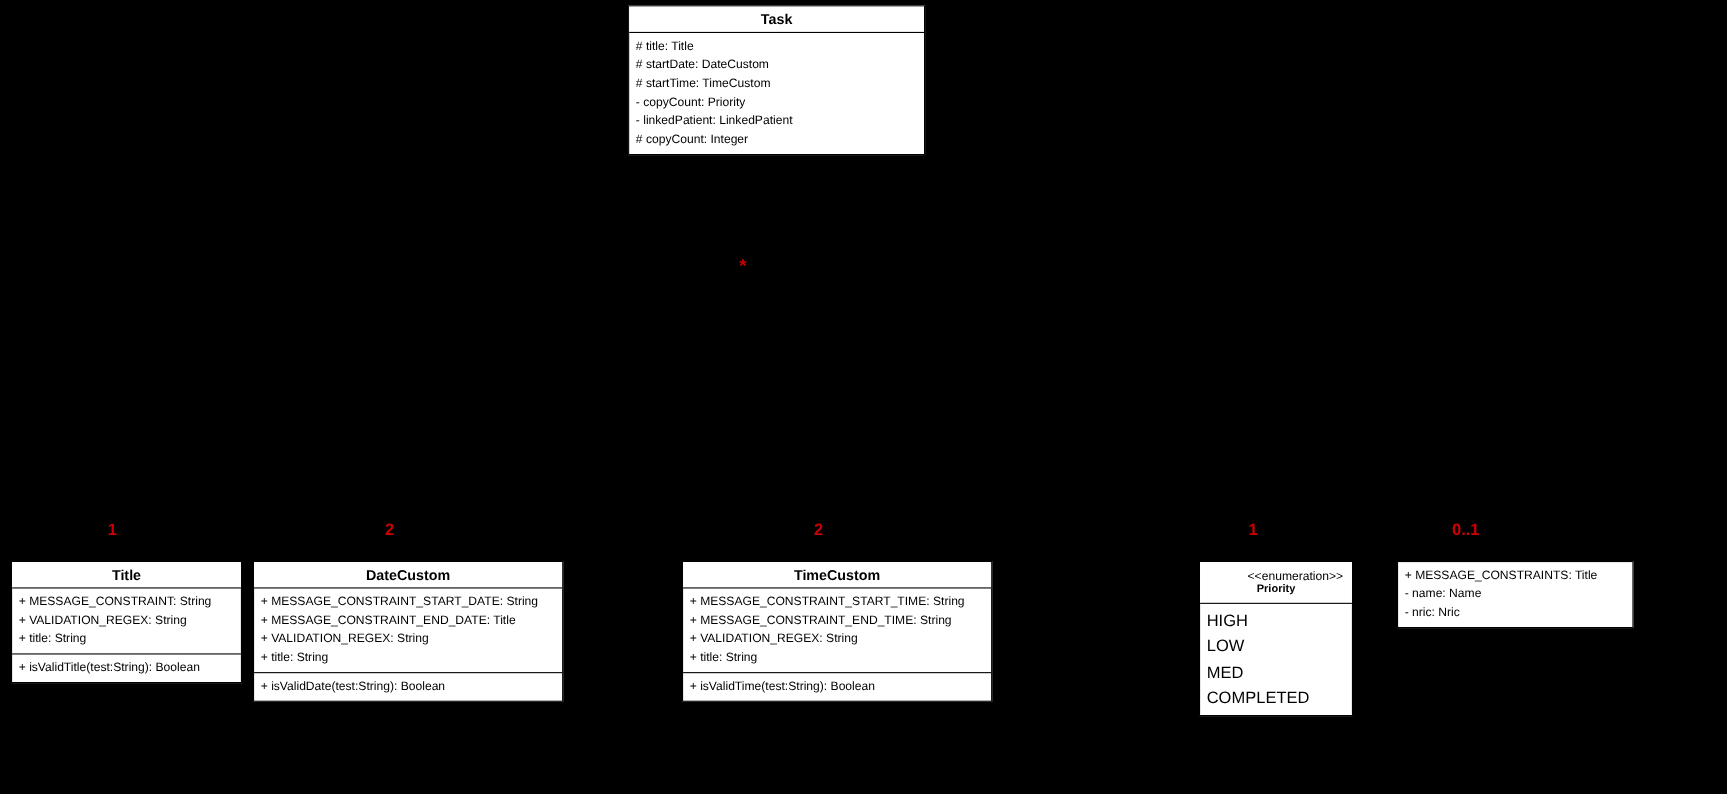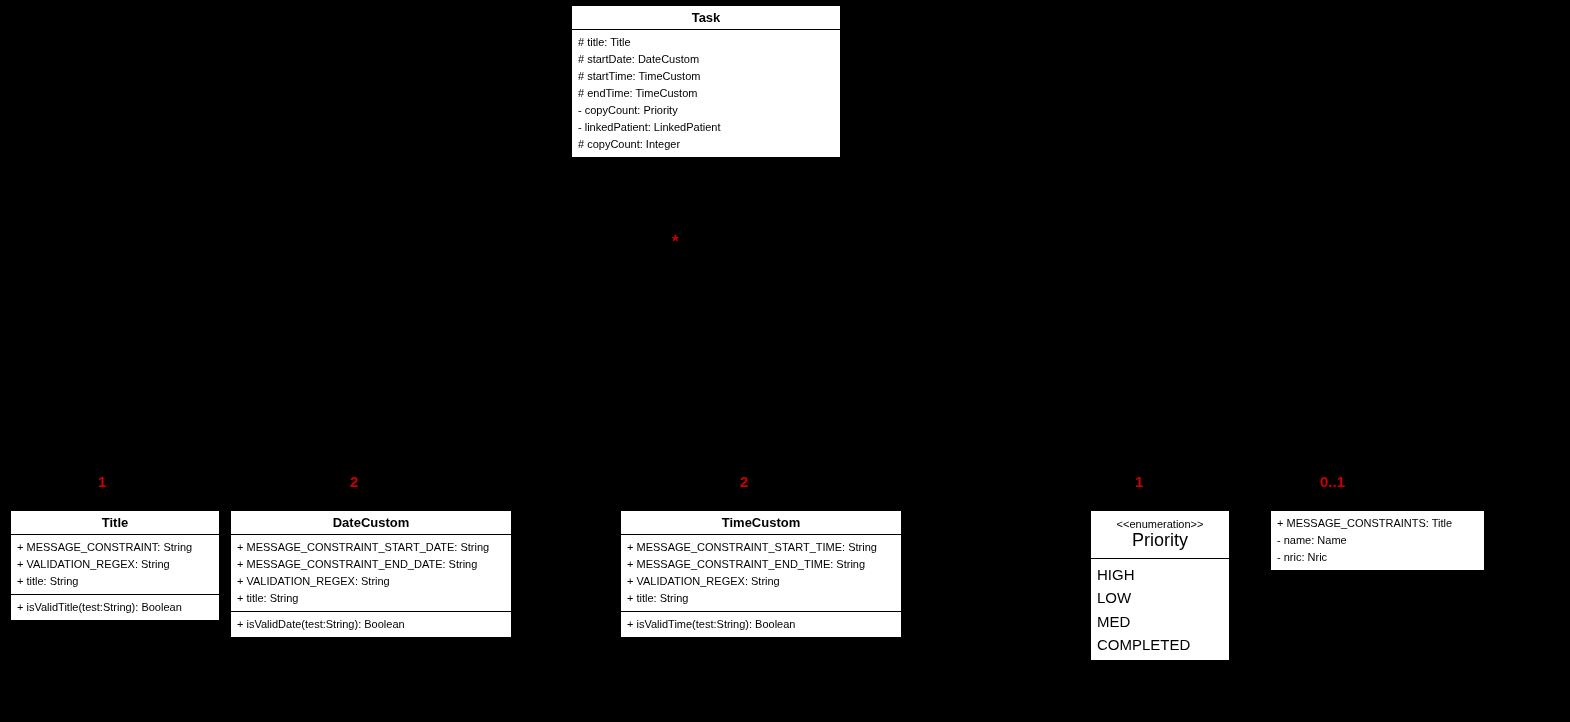--- a/index.html
+++ b/index.html
@@ -48,30 +48,30 @@
     .uml-class .class-section:last-child {
       border-bottom: none;
     }
 
     .uml-class .class-section p {
       line-height: 1.55;
     }
 
     
     .uml-class .class-stereotype {
-      text-align: center;
+      text-align: right;
       font-size: 11px;
       padding-top: 3px;
       font-weight: normal;
     }
 
     .uml-class .class-header-name {
       text-align: center;
-      font-weight: normal;
-      font-size: 18px;
+      font-weight: bold;
+      font-size: 10px;
       padding-bottom: 3px;
     }
 
     
     .multiplicity {
       position: absolute;
       color: #cc0000;
       font-weight: bold;
       font-size: 15px;
     }
@@ -114,21 +114,20 @@
 
     <line x1="1370" y1="490" x2="1370" y2="510" stroke="#000" stroke-width="1.5"></line>
   </svg>
 
   <div class="uml-class" style="left:571px; top:5px; width:270px;">
     <div class="class-header">Task</div>
     <div class="class-section">
       <p># title: Title</p>
       <p># startDate: DateCustom</p>
       <p># startTime: TimeCustom</p>
-      <p># endTime: TimeCustom</p>
       <p>- copyCount: Priority</p>
       <p>- linkedPatient: LinkedPatient</p>
       <p># copyCount: Integer</p>
     </div>
   </div>
 
   <div class="multiplicity" style="left:672px; top:232px; color:#cc0000; font-size:17px;">*</div>
 
   <div class="multiplicity" style="left:98px; top:473px;">1</div>
   <div class="multiplicity" style="left:350px; top:473px;">2</div>
@@ -145,21 +144,21 @@
     </div>
     <div class="class-section">
       <p>+ isValidTitle(test:String): Boolean</p>
     </div>
   </div>
 
   <div class="uml-class" style="left:230px; top:510px; width:282px;">
     <div class="class-header">DateCustom</div>
     <div class="class-section">
       <p>+ MESSAGE_CONSTRAINT_START_DATE: String</p>
-      <p>+ MESSAGE_CONSTRAINT_END_DATE: String</p>
+      <p>+ MESSAGE_CONSTRAINT_END_DATE: Title</p>
       <p>+ VALIDATION_REGEX: String</p>
       <p>+ title: String</p>
     </div>
     <div class="class-section">
       <p>+ isValidDate(test:String): Boolean</p>
     </div>
   </div>
 
   <div class="uml-class" style="left:620px; top:510px; width:282px;">
     <div class="class-header">TimeCustom</div>

